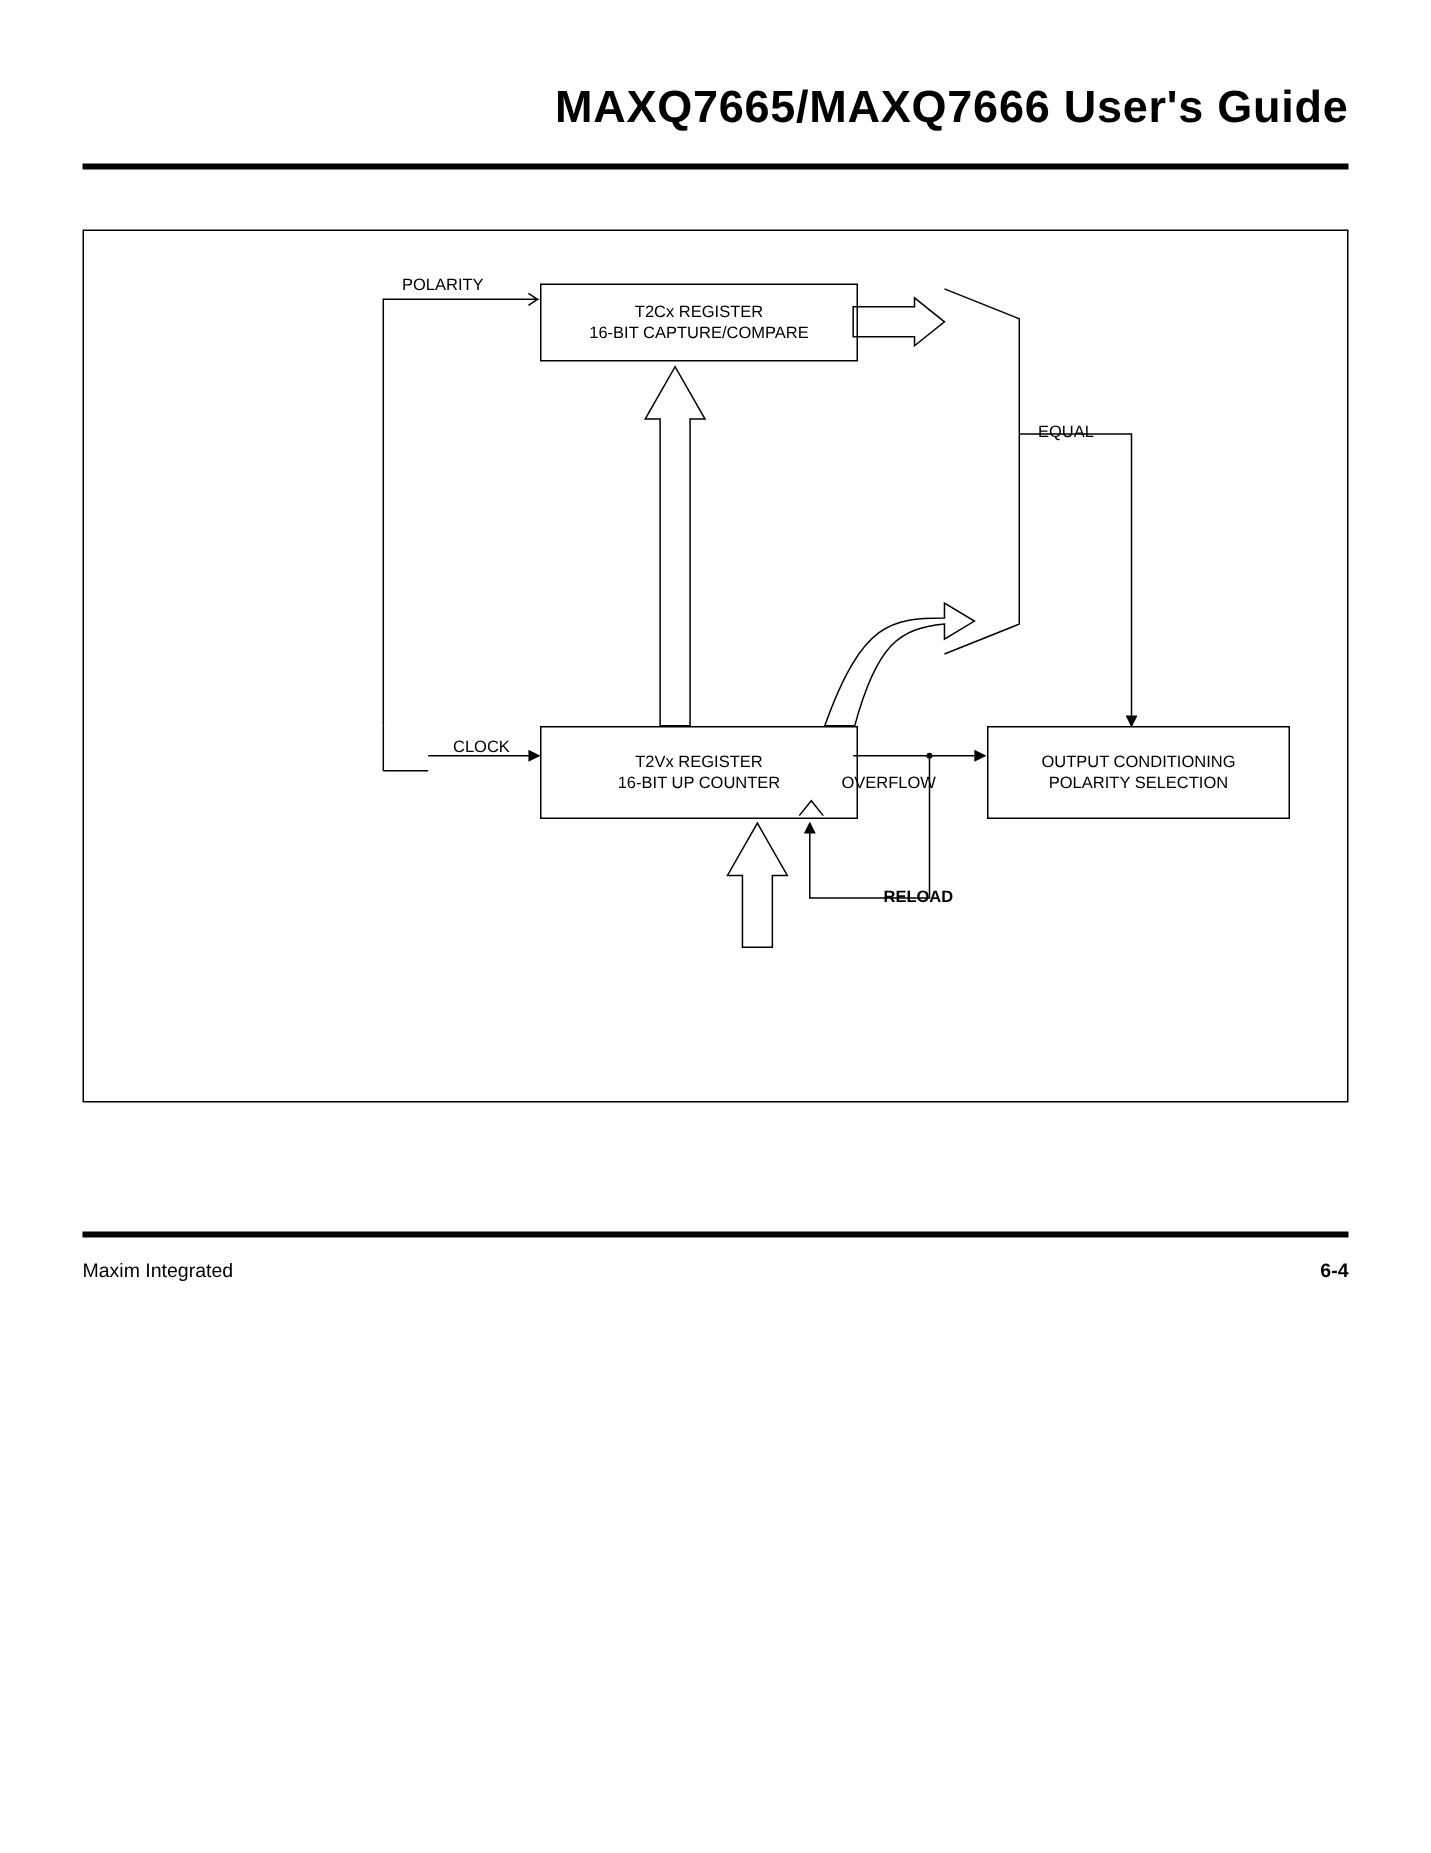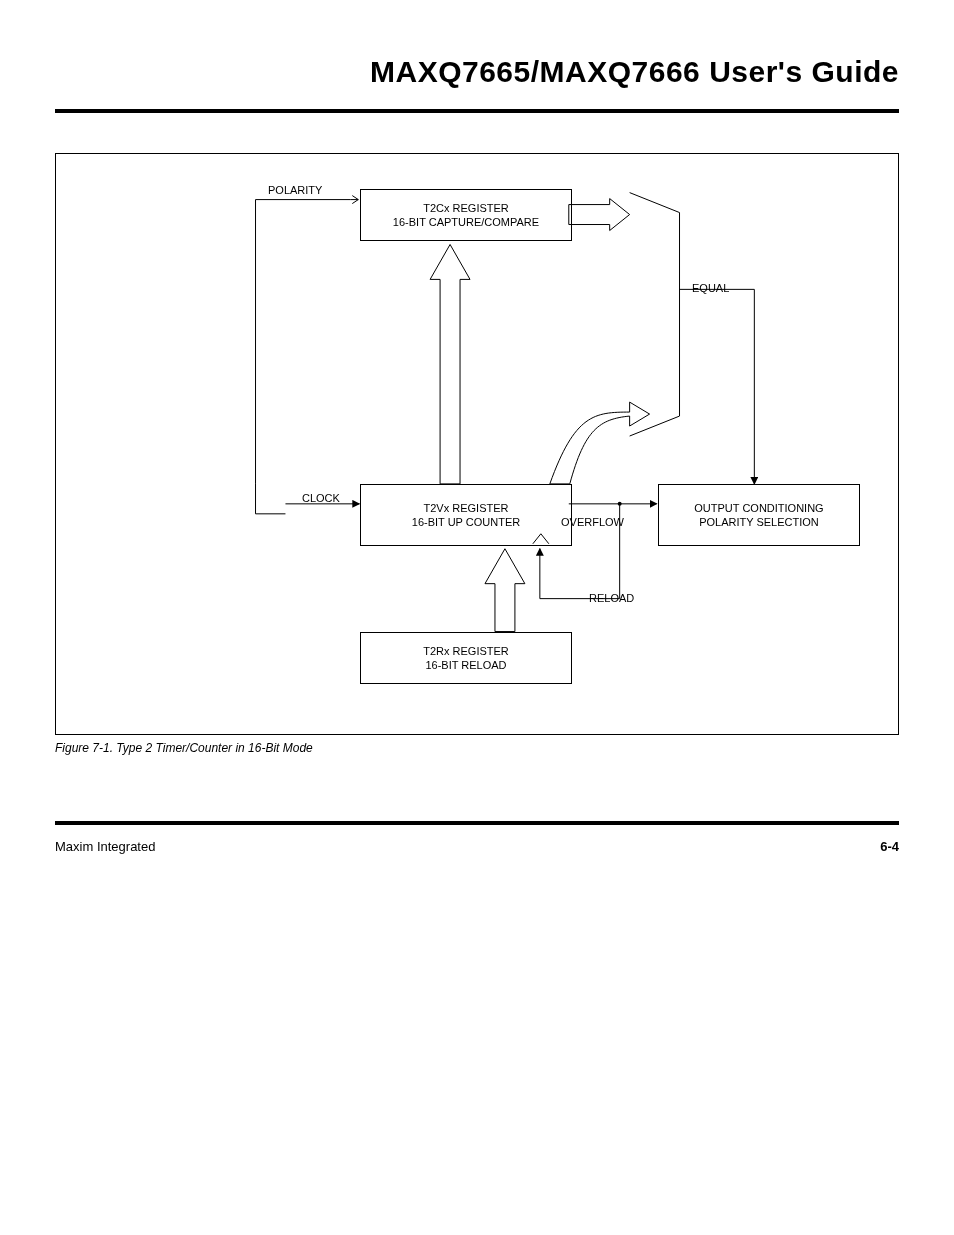--- a/index.html
+++ b/index.html
@@ -108,30 +108,26 @@
       <div class="box" style="left:304px; top:330px; width:210px; height:60px;">
         <div>T2Vx REGISTER</div>
         <div>16-BIT UP COUNTER</div>
       </div>
 
       <div class="box" style="left:602px; top:330px; width:200px; height:60px;">
         <div>OUTPUT CONDITIONING</div>
         <div>POLARITY SELECTION</div>
       </div>
 
-      <div class="box" style="left:304px; top:478px; width:210px; height:50px;">
-        <div>T2Rx REGISTER</div>
-        <div>16-BIT RELOAD</div>
-      </div>
 
       <div class="lbl" style="left:212px; top:30px;">POLARITY</div>
       <div class="lbl" style="left:246px; top:338px;">CLOCK</div>
       <div class="lbl" style="left:505px; top:338px;margin-top:24px;">OVERFLOW</div>
       <div class="lbl" style="left:636px; top:128px;">EQUAL</div>
-      <div class="lbl" style="left:533px; top:438px;">RELOAD</div>
+      <div class="lbl" style="left:533px; top:438px;font-weight:bold;">RELOAD</div>
 
       <svg class="overlay" viewBox="0 0 844 580">
         <defs>
           <marker id="arrow" markerWidth="8" markerHeight="8" refX="7" refY="4" orient="auto" markerUnits="userSpaceOnUse">
             <path d="M0,0 L8,4 L0,8 Z" fill="#000"></path>
           </marker>
         </defs>
 
         <path d="M575,38 L625,58 L625,262 L575,282" fill="none" stroke="#000" stroke-width="1"></path>
 
@@ -156,21 +152,20 @@
         <path d="M625,135 L700,135 L700,330" fill="none" stroke="#000" stroke-width="1" marker-end="url(#arrow)"></path>
 
         <path d="M565,350 L565,445 L485,445 L485,395" fill="none" stroke="#000" stroke-width="1" marker-end="url(#arrow)"></path>
 
         <circle cx="565" cy="350" r="2" fill="#000"></circle>
 
         <path d="M478,390 L486,380 L494,390" fill="none" stroke="#000" stroke-width="1"></path>
       </svg>
 
     </div>
-    <div class="caption">Figure 7-1. Type 2 Timer/Counter in 16-Bit Mode</div>
   </div>
 
   <div class="footer">
     <hr class="footer-rule">
     <div class="footer-row">
       <span>Maxim Integrated</span>
       <span class="footer-right">6-4</span>
     </div>
   </div>
 </div>

